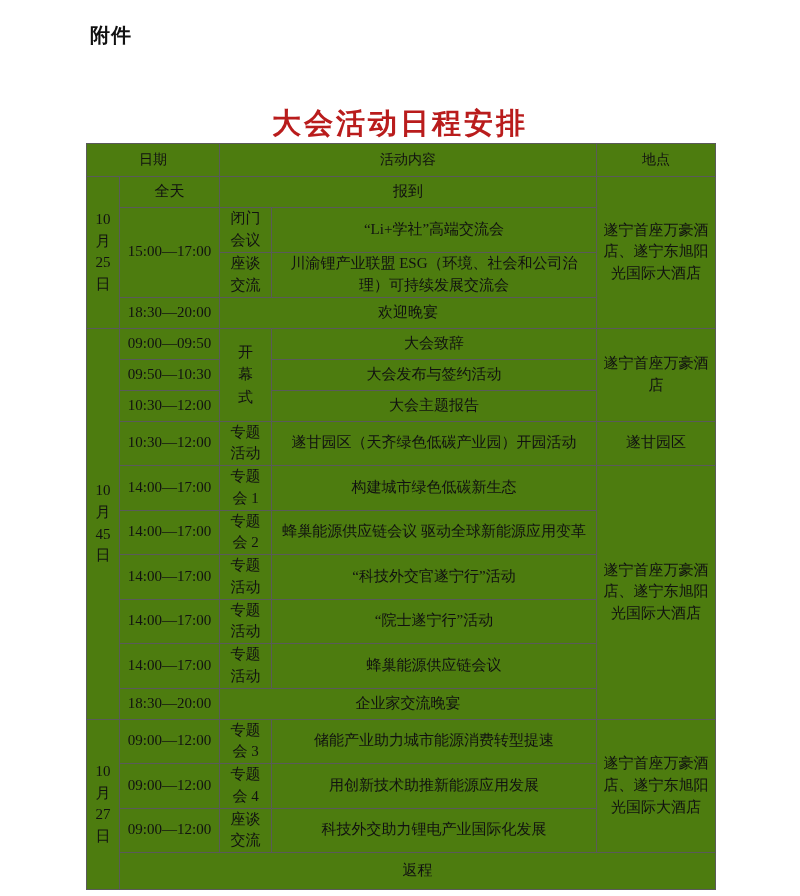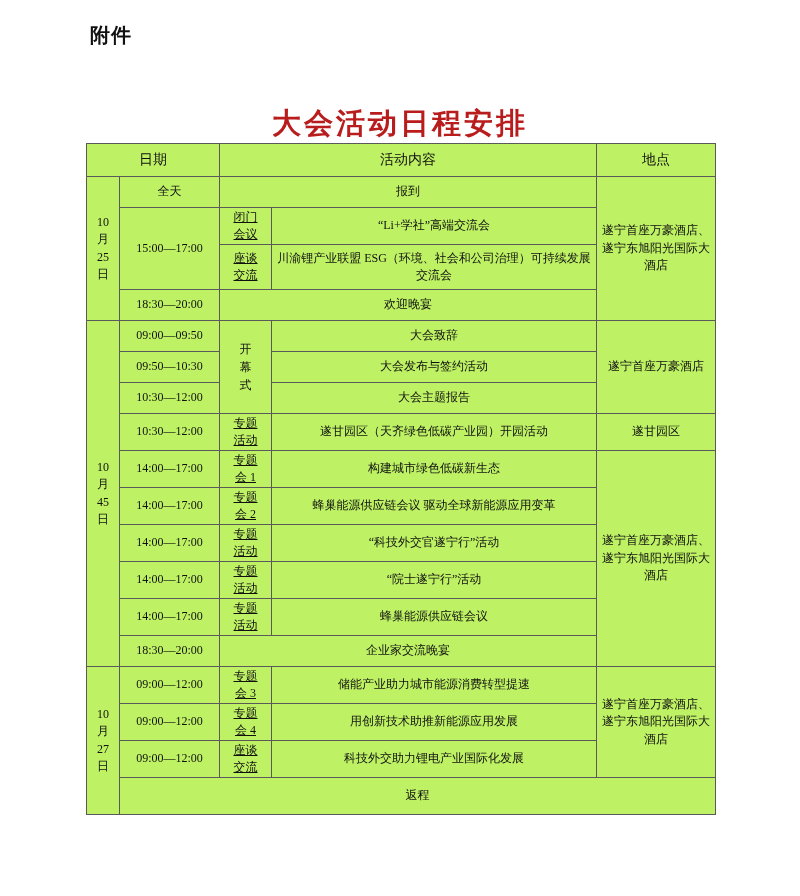--- a/index.html
+++ b/index.html
@@ -54,25 +54,25 @@
   .schedule-wrap {
     position: absolute;
     left: 86px;
     top: 143px;
     width: 629px;
   }
   table.schedule {
     border-collapse: collapse;
     width: 629px;
     table-layout: fixed;
-    background: #bef264;
+    background: #4d7c0f;
   }
   table.schedule td, table.schedule th {
     border: 1px solid #5a5a5a;
-    font-size: 12px;
+    font-size: 15px;
     color: #111;
     padding: 0 4px;
     text-align: center;
     vertical-align: middle;
     font-weight: 400;
     line-height: 1.45;
   }
   table.schedule th {
     font-size: 14px;
     font-weight: 400;
@@ -105,21 +105,20 @@
   td.vertical-type .vt {
     display: block;
     line-height: 1.5;
   }
 
   
   td.type-cell {
     font-size: 12.5px;
     line-height: 1.35;
     padding: 2px 1px;
-    text-decoration: underline;
   }
   td.type-cell .tl {
     display: block;
     white-space: nowrap;
   }
 
   
   td.body-left {
     text-align: left;
     padding-left: 10px;

